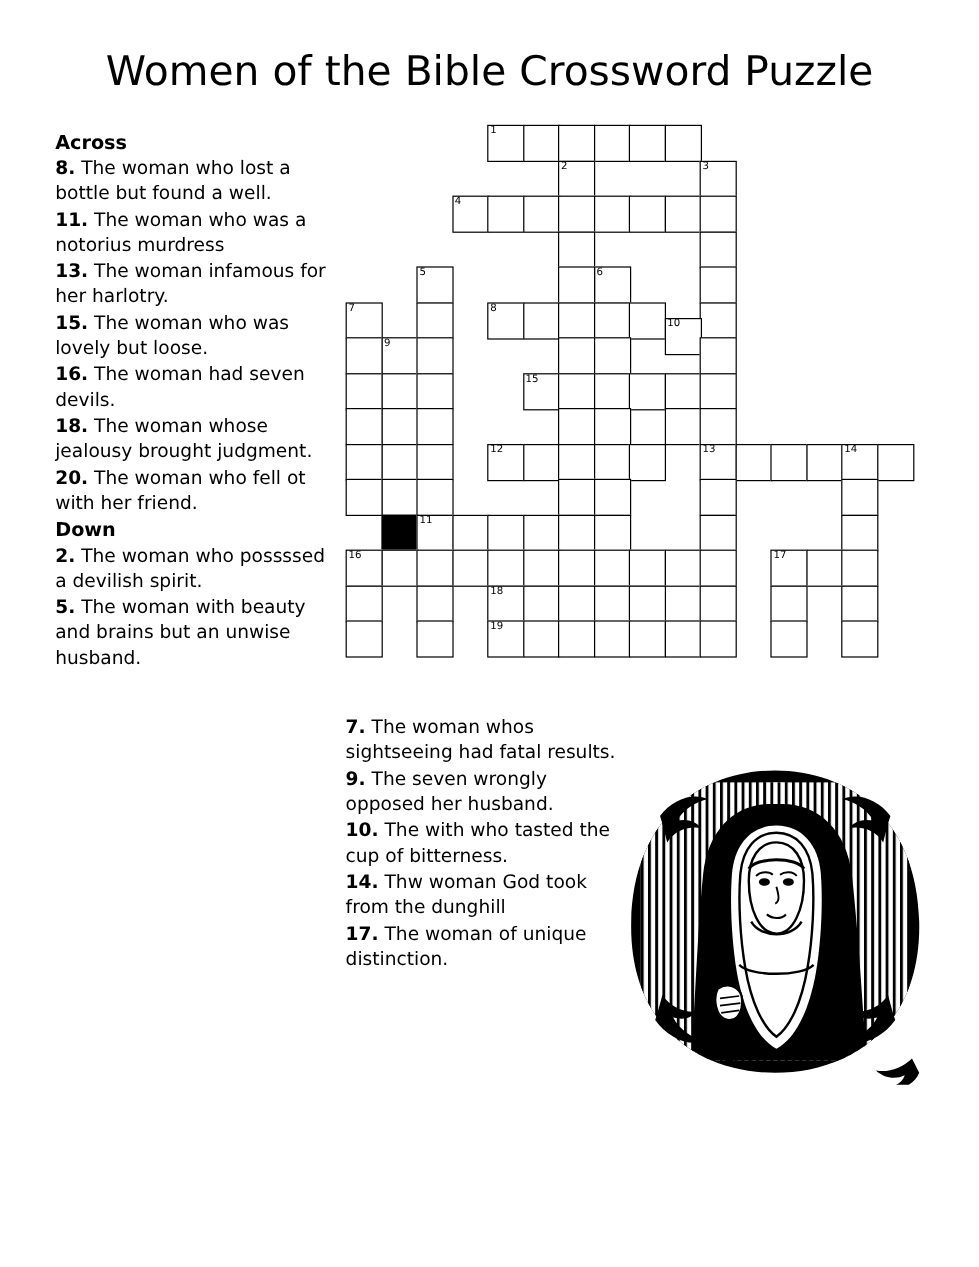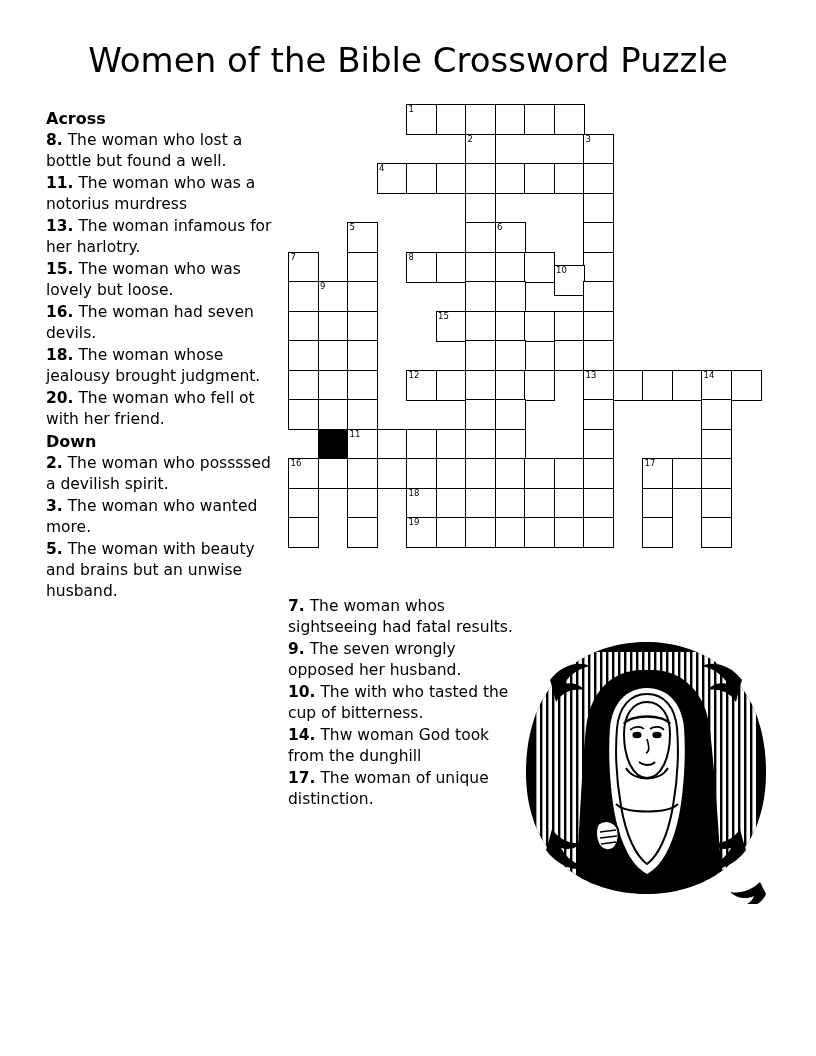--- a/index.html
+++ b/index.html
@@ -104,21 +104,20 @@
     <span class="clue"><b>11.</b> <span>The woman who was a notorius murdress</span></span>
     <span class="clue"><b>13.</b> <span>The woman infamous for her harlotry.</span></span>
     <span class="clue"><b>15.</b> <span>The woman who was lovely but loose.</span></span>
     <span class="clue"><b>16.</b> <span>The woman had seven devils.</span></span>
     <span class="clue"><b>18.</b> <span>The woman whose jealousy brought judgment.</span></span>
     <span class="clue"><b>20.</b> <span>The woman who fell ot with her friend.</span></span>
 
     <span class="section-head">Down</span>
 
     <span class="clue"><b>2.</b> <span>The woman who possssed a devilish spirit.</span></span>
-    <span class="clue"><b>3.</b> <span>The woman who wanted more.</span></span>
     <span class="clue"><b>5.</b> <span>The woman with beauty and brains but an unwise husband.</span></span>
   </div>
 
   <div class="clue-col" id="col-mid">
     <span class="clue"><b>7.</b> <span>The woman whos sightseeing had fatal results.</span></span>
     <span class="clue"><b>9.</b> <span>The seven wrongly opposed her husband.</span></span>
     <span class="clue"><b>10.</b> <span>The with who tasted the cup of bitterness.</span></span>
     <span class="clue"><b>14.</b> <span>Thw woman God took from the dunghill</span></span>
     <span class="clue"><b>17.</b> <span>The woman of unique distinction.</span></span>
   </div>

